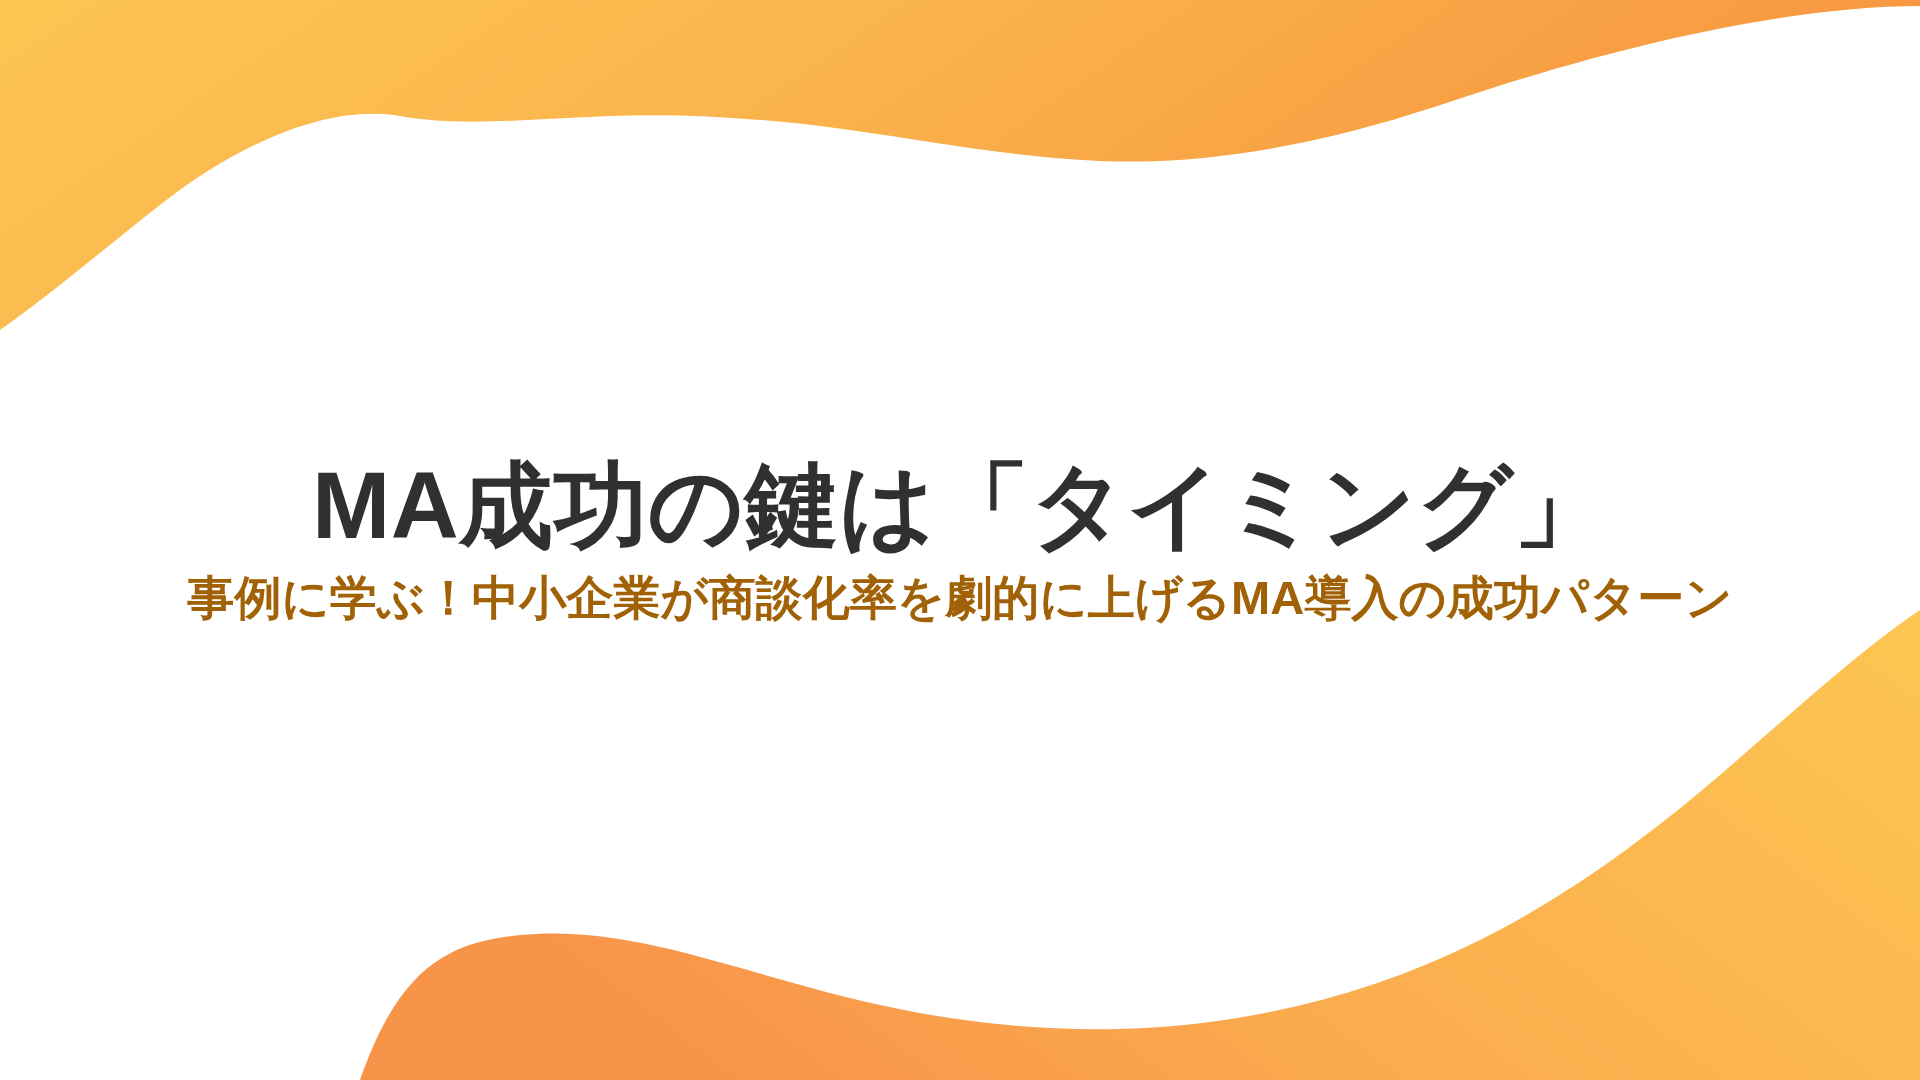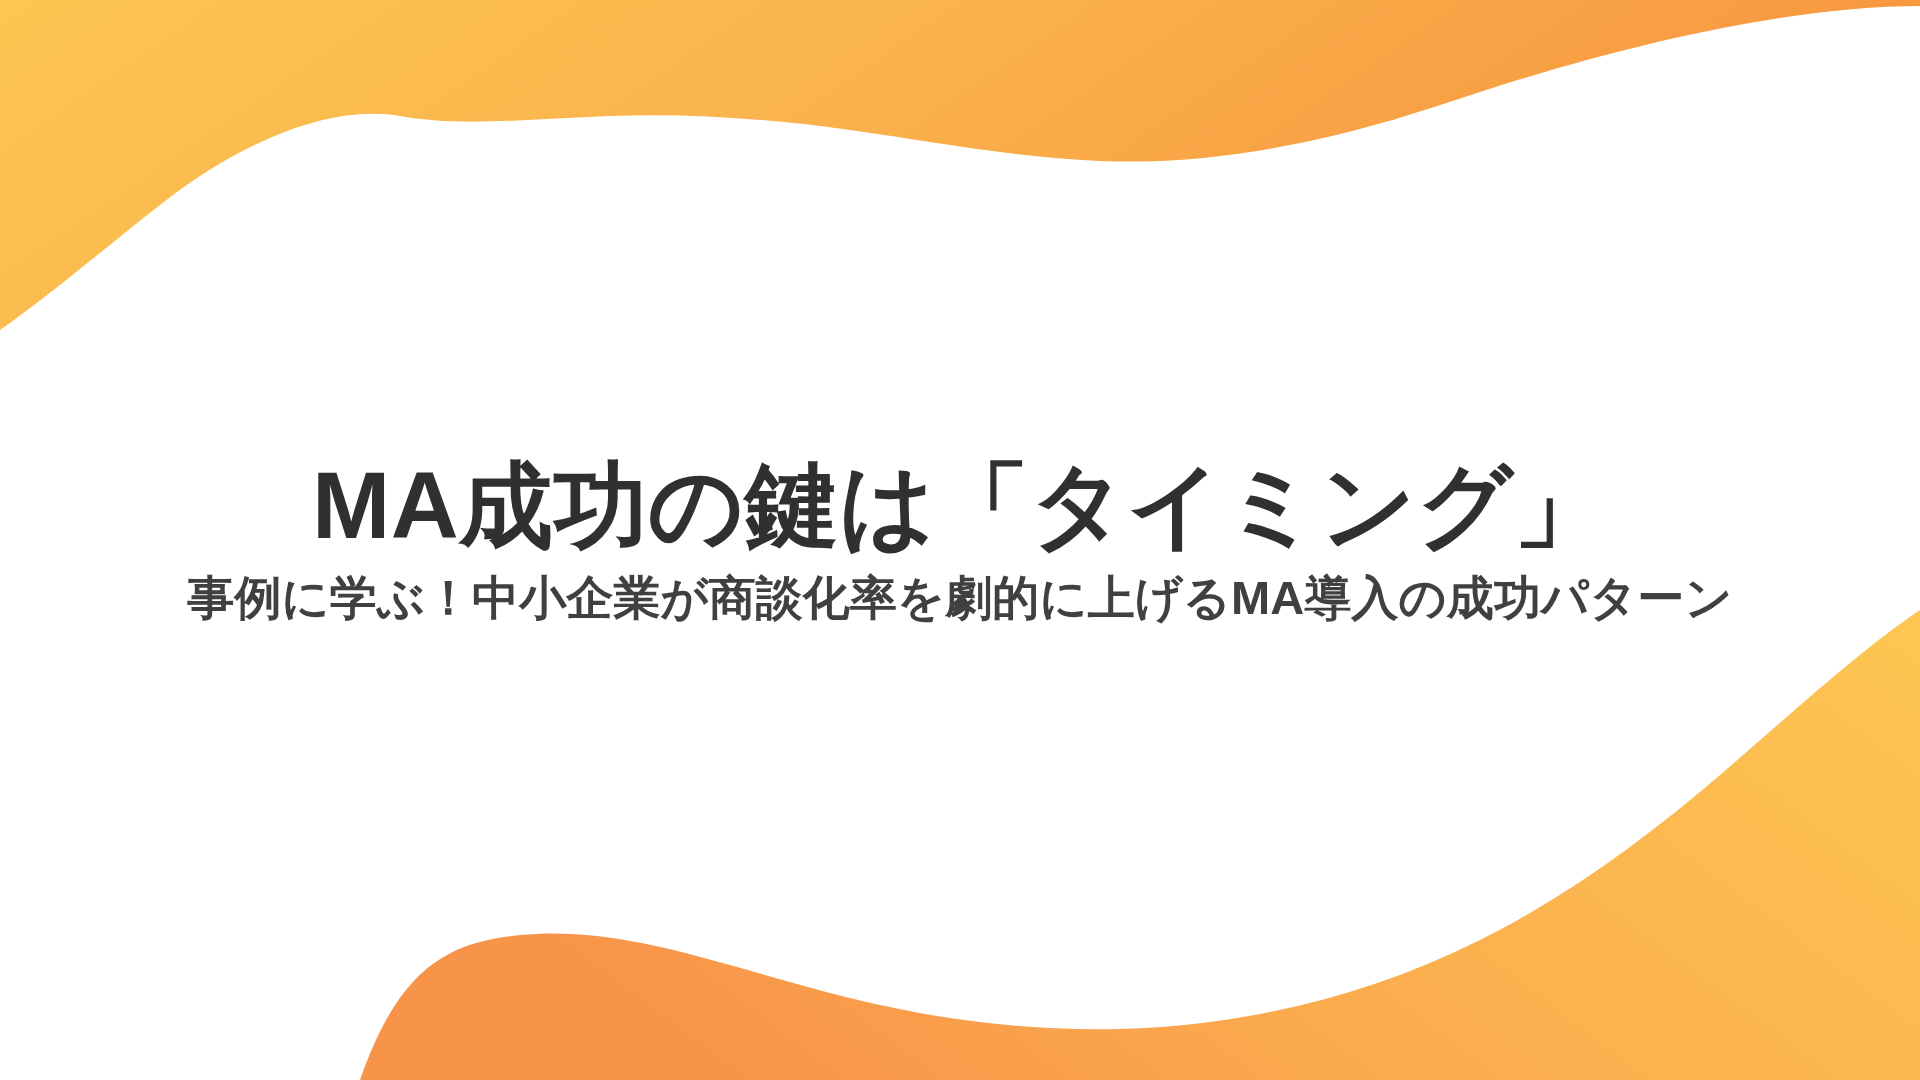--- a/index.html
+++ b/index.html
@@ -54,21 +54,21 @@
     color: #303030;
     text-align: center;
     white-space: nowrap;
   }
   #subtitle {
     margin: 6px 0 0 0;
     font-size: 47px;
     font-weight: 700;
     line-height: 1.3;
     letter-spacing: 0.002em;
-    color: #404040;
+    color: #a16207;
     text-align: center;
     white-space: nowrap;
   }
 </style>
 </head>
 <body>
 
 <div id="slide">
 
   <svg id="wave-top" viewBox="0 0 1920 400" preserveAspectRatio="none" xmlns="http://www.w3.org/2000/svg">

